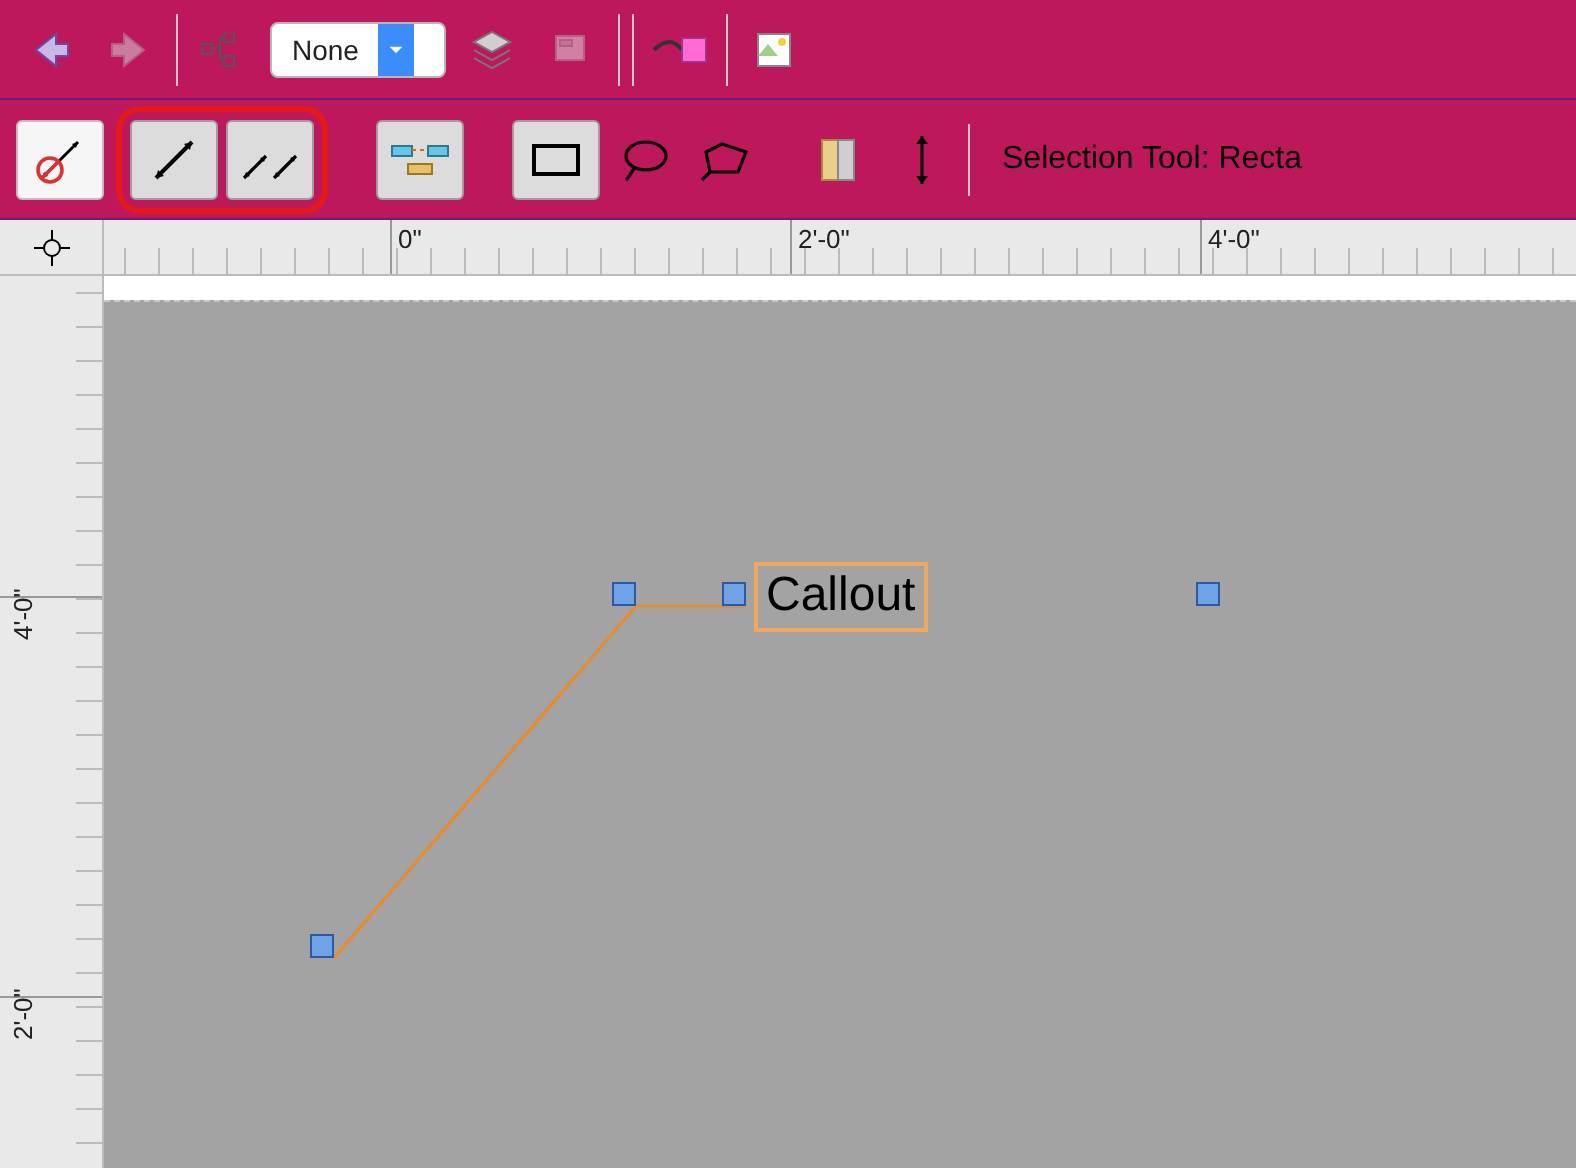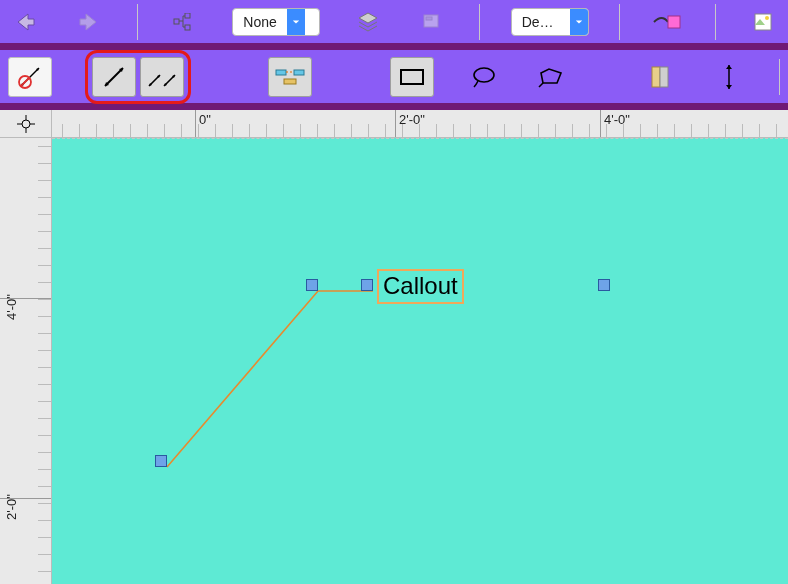--- a/index.html
+++ b/index.html
@@ -1,19 +1,19 @@
 <!DOCTYPE html>
 <html><head>
 <meta charset="utf-8">
 <style>
   * { box-sizing: border-box; margin: 0; padding: 0; font-family: "Helvetica Neue", Arial, sans-serif; }
   html, body { width: 788px; height: 584px; overflow: hidden; background: #fff; }
   .toolbar1, .toolbar2 {
-    display: flex; align-items: center; background: #8b5cf6; border-bottom: 7px solid #701a75;
-    gap: 6px; padding: 0 8px; justify-content: space-between;
+    display: flex; align-items: center; background: #be185d; border-bottom: 1px solid #701a75;
+    gap: 6px; padding: 0 8px;
   }
   .toolbar1 { height: 50px; }
   .toolbar2 { height: 60px; }
   .sep { width: 1px; height: 36px; background: #c8c8c8; }
   .tb-btn {
     width: 34px; height: 34px; display: flex; align-items: center; justify-content: center;
     border: 1px solid transparent; border-radius: 3px; cursor: default;
   }
   .tb-btn.flat { border-color: transparent; }
   .tb-btn.framed { background: #f6f6f6; border: 1px solid #bdbdbd; width: 44px; height: 40px; }
@@ -40,22 +40,23 @@
   .ruler-h { flex: 1; position: relative; font-size: 12px; color: #333; }
   .rh-tick { position: absolute; top: 0; bottom: 0; border-left: 1px solid #999; }
   .rh-tick.minor { top: 14px; border-left: 1px solid #bbb; }
   .rh-label { position: absolute; top: 2px; font-size: 13px; color: #222; }
   .workspace { display: flex; height: 446px; }
   .ruler-v { width: 52px; background: #e9e9e9; border-right: 1px solid #bbb; position: relative; }
   .rv-tick { position: absolute; left: 0; right: 0; border-top: 1px solid #999; }
   .rv-tick.minor { left: 38px; border-top: 1px solid #bbb; }
   .rv-label { position: absolute; left: 4px; transform: rotate(-90deg); transform-origin: left top; font-size: 13px; color: #222; }
   .canvas {
-    flex: 1; background: #5eead4; position: relative; overflow: hidden;
+    flex: 1; background: #a3a3a3; position: relative; overflow: hidden;
     border-top: 1px dashed #c8c8c8;
+    margin-top: 12px;
   }
   .callout-line { position: absolute; pointer-events: none; }
   .handle {
     position: absolute; width: 12px; height: 12px; background: #6ea3e8; border: 1px solid #2a5aa0;
   }
   .callout-text {
     position: absolute; border: 2px solid #f0a85a; padding: 1px 4px; font-size: 24px; color: #000;
     background: transparent; line-height: 1.2;
   }
   .status-label { font-size: 16px; color: #000; white-space: nowrap; margin-left: 10px; }
@@ -98,28 +99,20 @@
         <path d="M2 15 L11 20 L20 15" fill="none" stroke="#777"></path>
       </svg>
   </div>
   <div class="tb-btn flat disabled">
     <svg width="22" height="22" viewBox="0 0 22 22">
         <rect x="3" y="4" width="14" height="12" fill="#e7e7e7" stroke="#aaa"></rect>
         <rect x="5" y="6" width="6" height="3" fill="#ccc" stroke="#aaa"></rect>
       </svg>
   </div>
   <div class="sep"></div>
-  <div class="dropdown" style="width:78px">
-    <div class="dd-label">Des…</div>
-    <div class="dd-arrow">
-        <svg viewBox="0 0 10 10">
-          <path d="M1 3 L5 7 L9 3 Z"></path>
-        </svg>
-      </div>
-  </div>
   <div class="sep"></div>
   <div class="tb-btn flat">
     <svg width="30" height="20" viewBox="0 0 30 20">
         <path d="M2 10 Q10 2 16 10" fill="none" stroke="#333" stroke-width="2"></path>
         <rect x="16" y="4" width="12" height="12" fill="#ff6ad5" stroke="#a03088"></rect>
       </svg>
   </div>
   <div class="sep"></div>
   <div class="tb-btn flat">
     <svg width="22" height="22" viewBox="0 0 22 22">
@@ -189,20 +182,21 @@
         <rect x="12" y="4" width="8" height="20" fill="#cfcfcf" stroke="#888"></rect>
       </svg>
   </div>
   <div class="tb-btn flat">
     <svg width="14" height="28" viewBox="0 0 14 28">
         <path d="M7 2 L7 26" stroke="#000" stroke-width="1.5"></path>
         <path d="M7 2 l3 4 h-6 Z M7 26 l3 -4 h-6 Z" fill="#000"></path>
       </svg>
   </div>
   <div class="sep"></div>
+  <div class="status-label">Selection Tool: Recta</div>
 </div>
 
 <div class="ruler-h-wrap">
   <div class="corner">
     <svg width="18" height="18" viewBox="0 0 18 18">
         <circle cx="9" cy="9" r="4" fill="none" stroke="#000"></circle>
         <path d="M9 0 V5 M9 13 V18 M0 9 H5 M13 9 H18" stroke="#000"></path>
       </svg>
   </div>
   <div class="ruler-h" id="ruler-h">

